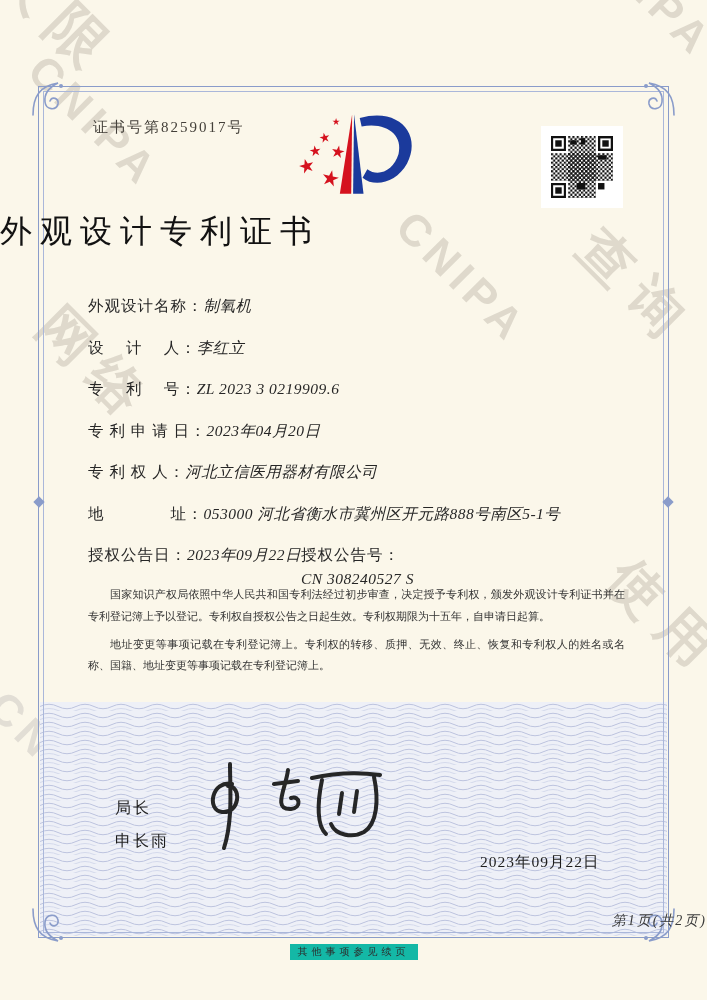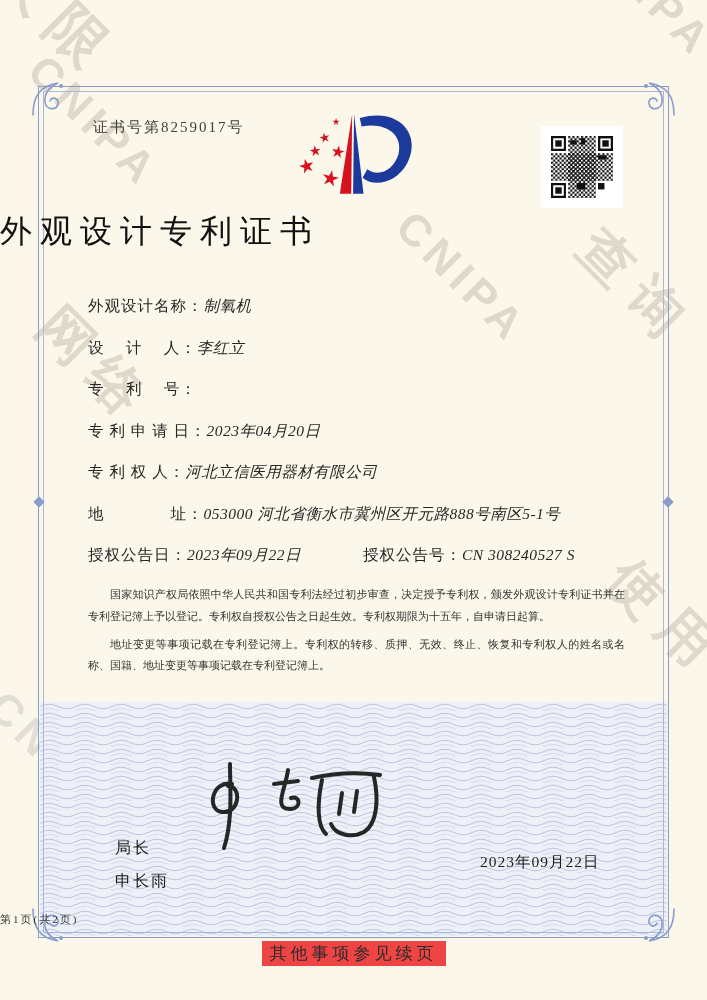--- a/index.html
+++ b/index.html
@@ -45,41 +45,41 @@
       z-index:4;display:flex;align-items:center;justify-content:center;}
   .title{position:absolute;left:0;right:0;top:210px;text-align:left;
       font-size:32px;font-weight:normal;letter-spacing:8px;color:#121212;z-index:4;}
   
   .fields{position:absolute;left:88px;right:76px;top:294px;z-index:4;}
   .frow{display:flex;margin-bottom:17.5px;font-size:15.5px;line-height:24px;
         color:#262626;}
   .flabel{white-space:pre;letter-spacing:1px;}
   .fvalue{white-space:pre;letter-spacing:.5px;font-style:italic;}
   .grant{display:flex;width:100%;}
-  .grant .pair2{margin-left:62px;display:flex;}
+  .grant .pair2{display:flex;flex-direction:column;}
   
   .bodytext{position:absolute;left:88px;right:82px;top:584px;z-index:4;
         font-size:11px;line-height:21.8px;text-align:justify;color:#333;}
   .bodytext p{margin:0 0 6px 0;text-indent:2em;}
   
   .guilloche{position:absolute;left:40px;right:40px;top:702px;bottom:64px;
         background:#eef0f7;z-index:2;}
   .guilloche svg.waves{position:absolute;left:0;top:0;width:100%;height:100%;}
   .signer{position:absolute;left:115px;top:798px;z-index:5;font-size:16px;
-        color:#1c1c1c;font-family:"Liberation Sans",sans-serif;margin-top:40px;}
+        color:#1c1c1c;font-family:"Liberation Sans",sans-serif;}
   .signer div{margin-bottom:12px;letter-spacing:2px;}
   .signature{position:absolute;left:196px;top:760px;width:195px;height:92px;z-index:5;}
   .issue-date{position:absolute;left:480px;top:852px;font-size:15.5px;
         letter-spacing:1px;color:#1d1d1d;z-index:5;}
-  .page-info{position:absolute;left:0;right:0;top:912px;text-align:left;
-        font-size:11px;color:#3a3a3a;letter-spacing:2px;z-index:5;}
+  .page-info{position:absolute;left:0;right:0;top:912px;text-align:right;
+        font-size:14px;color:#3a3a3a;letter-spacing:2px;z-index:5;font-style:italic;}
   
   .footer-note{position:absolute;left:0;right:0;top:941px;text-align:center;z-index:4;}
-  .footer-note span{display:inline-block;background:#ef4444;padding:1px 8px;
-        font-size:17px;letter-spacing:4px;color:#2c2c2c;}
+  .footer-note span{display:inline-block;background:#14b8a6;padding:1px 8px;
+        font-size:10px;letter-spacing:4px;color:#2c2c2c;}
 </style>
 </head>
 <body>
 
 <div class="page">
 
   <span class="wm cjk wm1">仅限</span>
   <span class="wm lat wm2">CNIPA</span>
   <span class="wm lat wm3">CNIPA</span>
   <span class="wm cjk wm4">网络</span>
@@ -194,20 +194,21 @@
     <div class="frow">
       <span class="flabel">外观设计名称：</span>
       <span class="fvalue">制氧机</span>
     </div>
     <div class="frow">
       <span class="flabel">设　 计　 人：</span>
       <span class="fvalue">李红立</span>
     </div>
     <div class="frow">
       <span class="flabel">专　 利　 号：</span>
+      <span class="fvalue">ZL 2023 3 0219909.6</span>
     </div>
     <div class="frow">
       <span class="flabel">专 利 申 请 日：</span>
       <span class="fvalue">2023年04月20日</span>
     </div>
     <div class="frow">
       <span class="flabel">专 利 权 人：</span>
       <span class="fvalue">河北立信医用器材有限公司</span>
     </div>
     <div class="frow">

